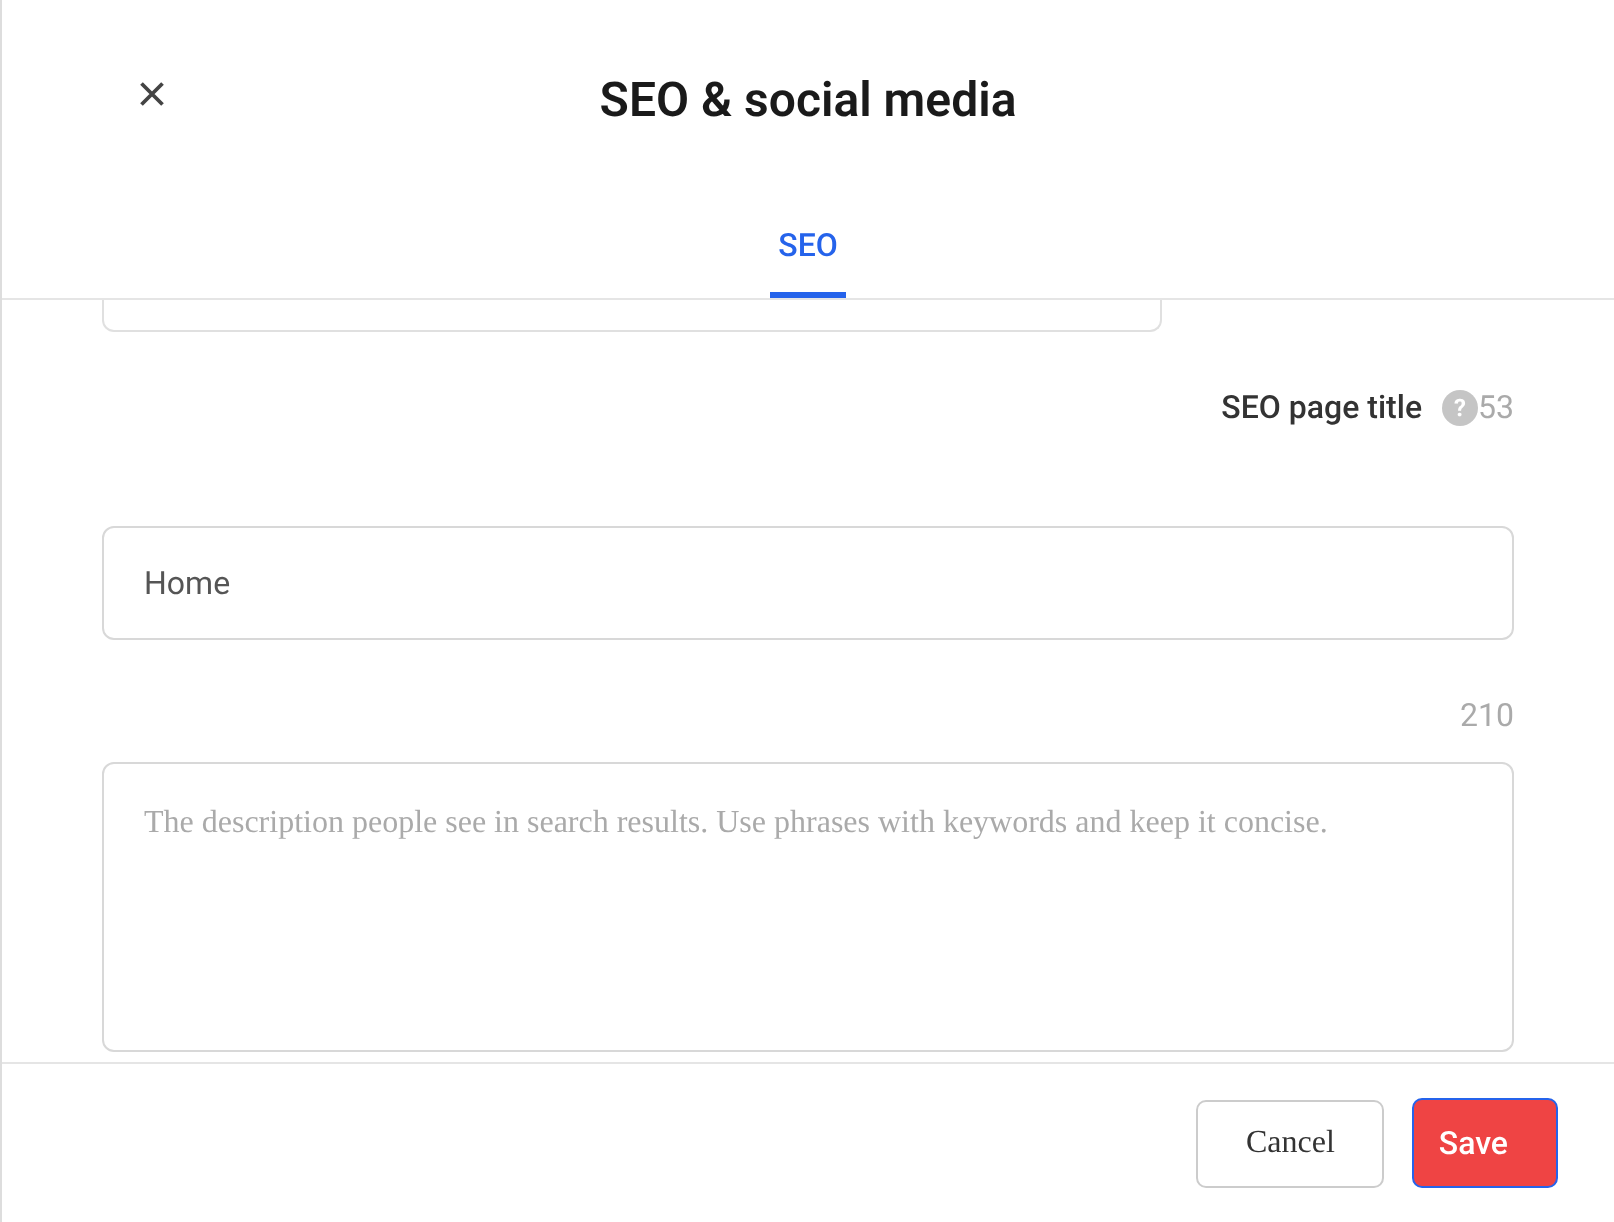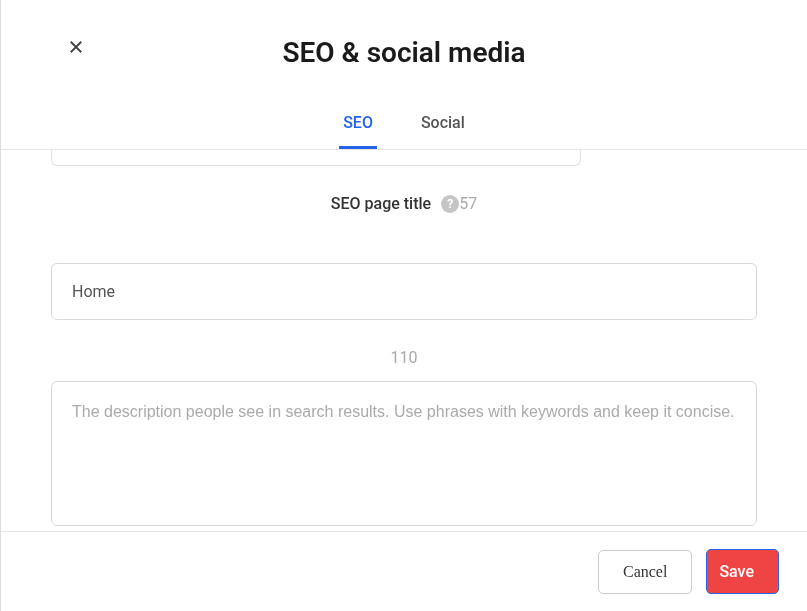--- a/index.html
+++ b/index.html
@@ -42,21 +42,21 @@
       color: #333;
     }
     .close-btn svg {
       width: 18px;
       height: 18px;
       stroke: #444;
       stroke-width: 2.5;
     }
     .title {
       text-align: center;
-      font-size: 28px;
+      font-size: 24px;
       font-weight: 600;
       color: #1a1a1a;
       padding-top: 36px;
     }
     .tabs {
       display: flex;
       justify-content: center;
       gap: 40px;
       position: absolute;
       bottom: 0;
@@ -92,21 +92,21 @@
       border-radius: 0 0 6px 6px;
       width: 530px;
       background: #fff;
     }
     .field-group {
       margin-bottom: 28px;
     }
     .field-header {
       display: flex;
       align-items: center;
-      justify-content: center;
+      justify-content: flex-end;
       margin-bottom: 14px;
     }
     .field-label-wrap {
       display: flex;
       align-items: center;
       gap: 10px;
     }
     .field-label {
       font-size: 16px;
       font-weight: 500;
@@ -140,21 +140,21 @@
       outline: none;
       margin-top: 36px;
     }
     .textarea-input {
       width: 100%;
       padding: 18px 20px;
       font-size: 16px;
       border: 1px solid #d8d8d8;
       border-radius: 6px;
       color: #0369a1;
-      font-family: Liberation Sans, sans-serif;
+      font-family: Liberation Serif, serif;
       outline: none;
       resize: none;
       height: 145px;
       line-height: 1.5;
     }
     .textarea-input::placeholder {
       color: #aaa;
     }
     .footer {
       height: 80px;
@@ -210,42 +210,41 @@
 
   <div class="header">
     <div class="close-btn">
       <svg viewBox="0 0 24 24" fill="none">
         <path d="M5 5 L19 19 M19 5 L5 19"></path>
       </svg>
     </div>
     <h1 class="title">SEO &amp; social media</h1>
     <div class="tabs">
       <div class="tab active">SEO</div>
-      <div class="tab">Social</div>
     </div>
   </div>
 
   <div class="content-wrapper">
     <div class="content">
       <div class="partial-box"></div>
 
       <div class="field-group">
         <div class="field-header">
           <div class="field-label-wrap">
             <span class="field-label">SEO page title</span>
             <span class="help-icon">?</span>
           </div>
-          <span class="char-count">57</span>
+          <span class="char-count">53</span>
         </div>
         <input type="text" class="text-input" value="Home" style="">
       </div>
 
       <div class="field-group">
         <div class="field-header">
-          <span class="char-count">110</span>
+          <span class="char-count">210</span>
         </div>
         <textarea class="textarea-input" placeholder="The description people see in search results. Use phrases with keywords and keep it concise." style=""></textarea>
       </div>
 
     </div>
   </div>
 
   <div class="footer">
     <button class="btn btn-secondary">Cancel</button>
     <button class="btn btn-primary">Save</button>

